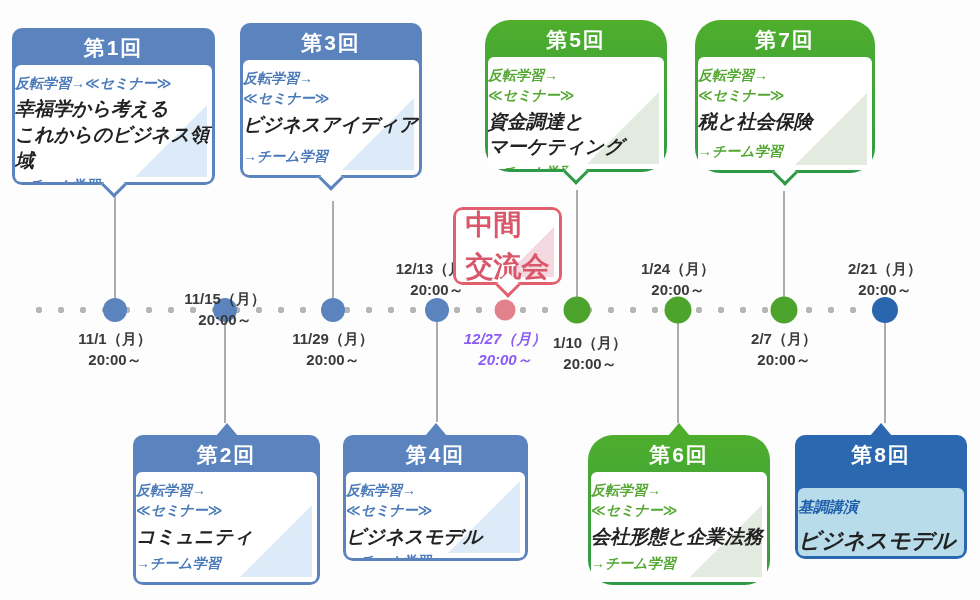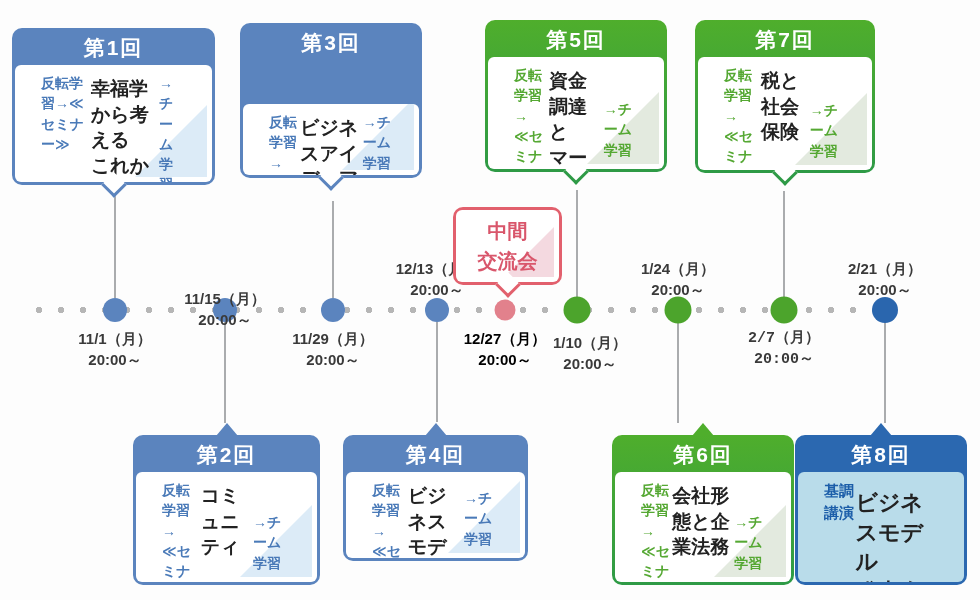--- a/index.html
+++ b/index.html
@@ -3,29 +3,29 @@
 <meta charset="utf-8">
 <style>
   html,body{margin:0;padding:0;background:#fff;}
   .stage{position:relative;width:980px;height:600px;background:#fdfdfd;overflow:hidden;
          font-family:"Liberation Sans","DejaVu Sans",sans-serif;}
 
   
   .bubble{position:absolute;box-sizing:border-box;border-radius:10px;padding:3px;
           display:flex;flex-direction:column;z-index:3;}
   .bubble.blue{background:#5b84be;--bc:#5b84be;--tc:#4a7ab8;--decor:#dcebf7;}
-  .bubble.green{background:linear-gradient(180deg,#4fae2c,#2e9a46);--bc:#3ba23a;--tc:#55a833;--decor:#e3eadf;}
+  .bubble.green{background:linear-gradient(180deg,#4fae2c,#2e9a46);border-radius:25px;--bc:#3ba23a;--tc:#55a833;--decor:#e3eadf;}
   .bubble.navy{background:#2b68b0;--bc:#2b68b0;--tc:#1c5ea9;--decor:transparent;}
   .bubble.pinkbox{background:#e2606d;--bc:#e2606d;--tc:#d9566b;--decor:#f4d9e0;}
 
   .hdr{flex:0 0 34px;line-height:34px;color:#fff;font-weight:bold;font-size:21px;
        text-align:center;letter-spacing:2px;}
   .body{flex:1;position:relative;background:#fff;border-radius:6px;
-        padding:8px 26px 9px;display:flex;flex-direction:row;overflow:hidden;}
-  .navy .body{background:#b9dcea;}
+        padding:8px 0 9px;display:flex;flex-direction:column;overflow:hidden;font-style:italic;}
+  .navy .body{background:#b9dcea;margin-top:16px;}
   .decor{position:absolute;right:5px;bottom:5px;width:72px;height:72px;
          background:var(--decor);clip-path:polygon(100% 0,100% 100%,0 100%);}
   .decor.small{width:50px;height:50px;}
   .pre,.post{position:relative;color:var(--tc);font-size:14px;font-weight:bold;
              line-height:1.45;white-space:pre-line;}
   .navy .pre{color:#1c5ea9;font-size:15px;}
   .title{position:relative;color:#222;font-weight:bold;font-size:19px;line-height:1.35;
          margin:3px 0 2px;white-space:pre-line;}
   .navy .title{font-size:22px;margin-top:8px;}
   .post{margin-top:auto;}
@@ -38,37 +38,37 @@
   .green .ptr-down{border-color:#2e9a46;}
   .ptr-up{position:absolute;left:50%;top:-12px;transform:translateX(-50%);width:0;height:0;
           border-left:11px solid transparent;border-right:11px solid transparent;
           border-bottom:13px solid var(--bc);}
   .green .ptr-up{border-bottom-color:#4fae2c;}
 
   
   .milestone{z-index:4;}
   .milestone .mbody{flex:1;position:relative;background:#fff;border-radius:6px;
                     display:flex;align-items:center;justify-content:center;overflow:hidden;}
-  .mlabel{position:relative;color:#d9566b;font-weight:bold;font-size:20px;line-height:1.5;
-          text-align:center;white-space:pre-line;}
+  .mlabel{position:relative;color:#d9566b;font-weight:bold;font-size:28px;line-height:1.5;
+          white-space:pre-line;}
 
   
   .dotline{position:absolute;left:28px;top:303px;width:848px;height:14px;z-index:1;
            background-image:radial-gradient(circle,#b6b6b6 3px,rgba(0,0,0,0) 3.5px);
            background-size:22px 14px;background-repeat:repeat-x;background-position:left center;}
   .node{position:absolute;top:310px;border-radius:50%;transform:translate(-50%,-50%);z-index:2;}
   .node.blue{width:24px;height:24px;background:#5b84be;}
   .node.green{width:27px;height:27px;background:#4ca42c;}
   .node.pink{width:21px;height:21px;background:#e2818c;}
   .node.navy{width:26px;height:26px;background:#2a66ae;}
   .conn{position:absolute;width:2px;background:#aaacae;transform:translateX(-50%);z-index:1;}
 
   .dlabel{position:absolute;transform:translateX(-50%);text-align:center;z-index:2;
           font-size:15px;font-weight:bold;color:#3a3a3a;line-height:1.4;}
-  .dlabel.pink{color:#000000;}
+  .dlabel.pink{color:#8b5cf6;font-style:italic;}
 </style>
 </head>
 <body>
 
 <div class="stage">
 
   <div class="conn" style="left:115px;top:196px;height:102px;"></div>
   <div class="conn" style="left:333px;top:201px;height:97px;"></div>
   <div class="conn" style="left:577px;top:190px;height:108px;"></div>
   <div class="conn" style="left:784px;top:191px;height:107px;"></div>
@@ -115,38 +115,38 @@
     <div>20:00～</div>
   </div>
   <div class="dlabel pink" style="left:505px;top:328px;">
     <div>12/27（月）</div>
     <div>20:00～</div>
   </div>
   <div class="dlabel" style="left:590px;top:332px;">
     <div>1/10（月）</div>
     <div>20:00～</div>
   </div>
-  <div class="dlabel" style="left:784px;top:328px;font-family:Liberation Mono, monospace;">
+  <div class="dlabel" style="left:784px;top:328px;">
     <div>2/7（月）</div>
     <div>20:00～</div>
   </div>
 
   <div class="bubble blue" style="left:12px;top:28px;width:203px;height:157px;">
     <div class="hdr">第1回</div>
     <div class="body">
       <div class="decor"></div>
       <div class="pre">反転学習→≪セミナー≫</div>
       <div class="title">幸福学から考える
 これからのビジネス領域</div>
       <div class="post">→チーム学習</div>
     </div>
     <div class="ptr-down"></div>
   </div>
 
-  <div class="bubble blue" style="left:240px;top:23px;width:182px;height:155px;gap:44px;">
+  <div class="bubble blue" style="left:240px;top:23px;width:182px;height:155px;">
     <div class="hdr">第3回</div>
     <div class="body">
       <div class="decor"></div>
       <div class="pre">反転学習→
 ≪セミナー≫</div>
       <div class="title">ビジネスアイディア</div>
       <div class="post">→チーム学習</div>
     </div>
     <div class="ptr-down"></div>
   </div>
@@ -202,33 +202,33 @@
     <div class="hdr">第4回</div>
     <div class="body">
       <div class="decor"></div>
       <div class="pre">反転学習→
 ≪セミナー≫</div>
       <div class="title">ビジネスモデル</div>
       <div class="post">→チーム学習</div>
     </div>
   </div>
 
-  <div class="bubble green" style="left:588px;top:435px;width:182px;height:150px;margin-left:24px;">
+  <div class="bubble green" style="left:588px;top:435px;width:182px;height:150px;">
     <div class="ptr-up"></div>
     <div class="hdr">第6回</div>
     <div class="body">
       <div class="decor"></div>
       <div class="pre">反転学習→
 ≪セミナー≫</div>
       <div class="title">会社形態と企業法務</div>
       <div class="post">→チーム学習</div>
     </div>
   </div>
 
-  <div class="bubble navy center-title" style="left:795px;top:435px;width:172px;height:150px;">
+  <div class="bubble navy center-title" style="left:795px;top:435px;width:172px;height:124px;">
     <div class="ptr-up"></div>
     <div class="hdr">第8回</div>
     <div class="body">
       <div class="pre">基調講演</div>
       <div class="title">ビジネスモデル
 発表会</div>
     </div>
   </div>
 
 </div>

